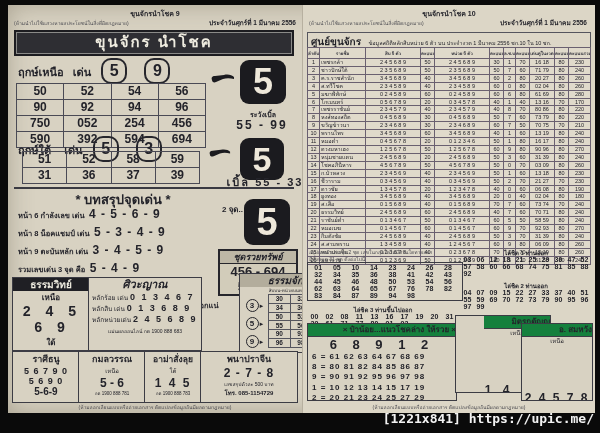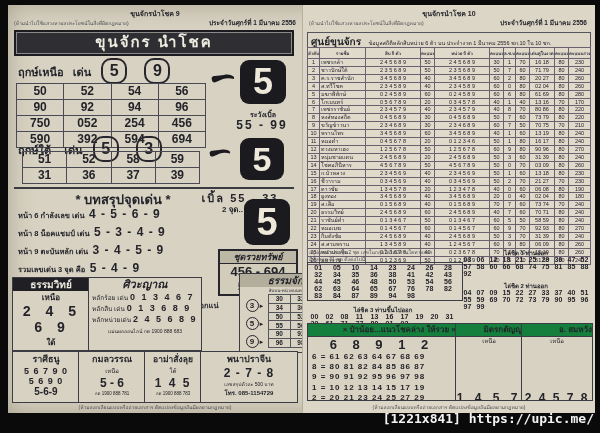--- a/index.html
+++ b/index.html
@@ -161,21 +161,21 @@
             <td>39</td>
           </tr>
         </tbody>
     </table>
     <span class="hand abs" style="left:200px;top:140px;">
       <svg width="24" height="11" viewBox="0 0 26 12">
           <path fill="#1b1b1f" d="M2 7 C1 5 2 3 5 3 L14 2 C18 1 22 2 24 4 L24 6 C20 5 16 5 13 6 L6 9 C4 10 2 9 2 7 Z"></path>
         </svg>
     </span>
     <div class="abs bigfive" style="left:232px;top:133px;width:44px;height:42px;font-size:34px;line-height:42px;">5</div>
-    <div class="abs warnbig" style="left:184px;top:168px;width:96px;font-size:11px;margin-top:16px;">เบิ้ล 55 - 33</div>
+    <div class="abs warnbig" style="left:209px;top:168px;width:96px;font-size:11px;">เบิ้ล 55 - 33</div>
 
     <div class="abs" style="left:6px;right:8px;top:182px;border-top:2px solid #3a3a42;"></div>
     <div class="abs sum-title" style="left:0;width:230px;top:184px;">* บทสรุปจุดเด่น *</div>
     <div class="abs" style="left:10px;top:199px;width:205px;">
       <div class="sum-line"><span class="sum-label">หน้า 6 กำลังเลข  เด่น</span> <span class="sum-val">4 - 5 - 6 - 9</span></div>
       <div class="sum-line"><span class="sum-label">หน้า 8 น็อคแชมป์ เด่น</span> <span class="sum-val">5 - 3 - 4 - 9</span></div>
       <div class="sum-line"><span class="sum-label">หน้า 9 ตะบันหลัก  เด่น</span> <span class="sum-val">3 - 4 - 5 - 9</span></div>
       <div class="sum-line"><span class="sum-label">รวมเลขเด่น 3 จุด คือ</span> <span class="sum-val">5 - 4 - 9</span></div>
       <div class="sum-line"><span class="sum-label">รวมเป็นคู่เงินออก</span> <span class="sum-val">54  59  49</span> <span class="sum-label">ได้หรือไม่</span></div>
       <div class="sum-line"><span class="sum-label">ถ้าไม่ออกเอา</span> <span class="sum-val">5 4 9</span> <span class="sum-label">อิงกับ</span> <span class="sum-val">6 8 3 2 5 0</span> <span class="sum-label">ออกแน่</span></div>
@@ -777,21 +777,21 @@
       <div class="hdr">× ป๋าน้อย...แนวโชคล่าง ให้รวย ×</div>
       <div class="panoi-head">6 8 9 1 2</div>
       <div style="padding:0 4px;">
           <div class="panoi-row">6 = 61 62 63 64 67 68 69</div>
           <div class="panoi-row">8 = 80 81 82 84 85 86 87</div>
           <div class="panoi-row">9 = 90 91 92 95 96 97 98</div>
           <div class="panoi-row">1 = 10 12 13 14 15 17 19</div>
           <div class="panoi-row">2 = 20 21 23 24 25 27 29</div>
         </div>
     </div>
-    <div class="abs box tri" style="left:152px;top:318px;width:66px;height:76px;">
+    <div class="abs box tri" style="left:152px;top:310px;width:66px;height:76px;padding-left:28px;">
       <div class="hdr">มิตรกตัญญู</div>
       <div class="nl">เหนือ</div>
       <div class="nv">1 4 5 7</div>
       <div class="nl">ใต้</div>
       <div class="nv">0 3 5 8</div>
       <div class="ph">โทร. 081-3825249</div>
     </div>
     <div class="abs box tri" style="left:218px;top:318px;width:70px;height:76px;">
       <div class="hdr">อ. สมหวัง</div>
       <div class="nl">เหนือ</div>

